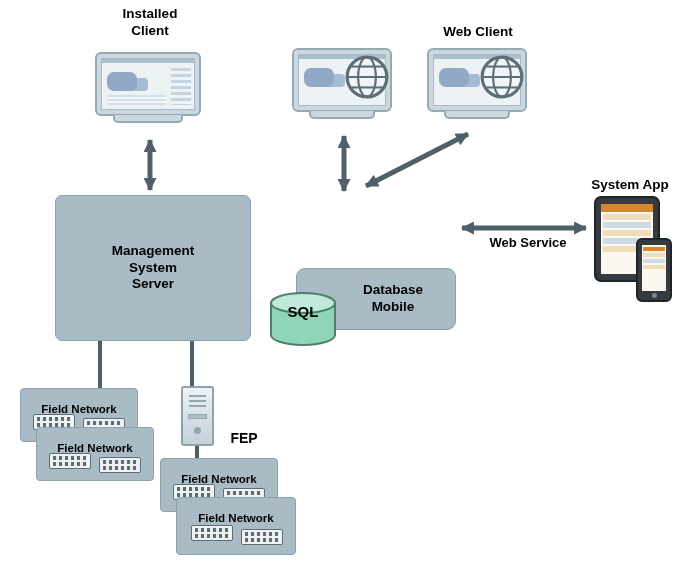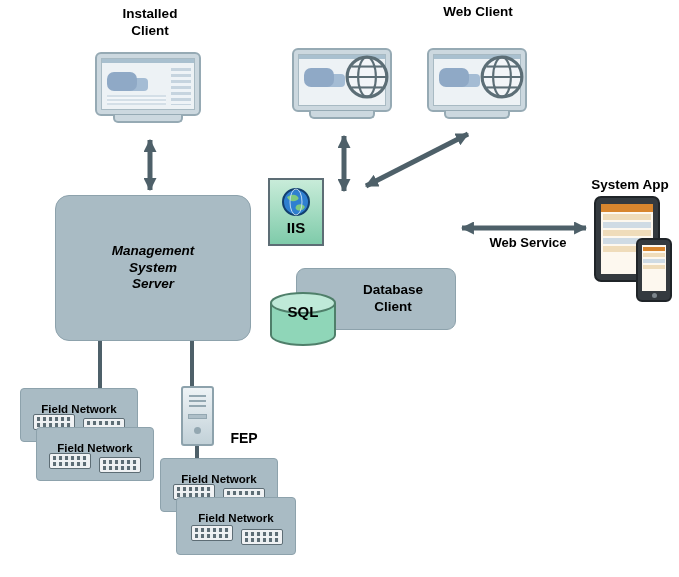--- a/index.html
+++ b/index.html
@@ -9,21 +9,21 @@
     font-family: "Liberation Sans", "DejaVu Sans", sans-serif; overflow: hidden;
   }
   .abs { position: absolute; }
   .lbl { font-weight: bold; color: #000; text-align: center; line-height: 1.25; font-size: 13.5px; }
   .connectors { position: absolute; left: 0; top: 0; pointer-events: none; }
 
   .box {
     position: absolute; background: #a9bbc4; border: 1px solid #8da2ac;
     display: flex; align-items: center; justify-content: center;
   }
-  .big-round { border-radius: 14px; font-style: italic; }
+  .big-round { border-radius: 7px; }
   .mid-round { border-radius: 9px; }
 
   
   .monitor { position: absolute; }
   .mon-frame { height: 64px; background: #ccd8df; border: 2px solid #96aab4; border-radius: 6px; padding: 4px; }
   .mon-screen { position: relative; width: 100%; height: 100%; background: #edf2f5; border: 1px solid #a8bac3; overflow: hidden; }
   .mon-titlebar { height: 4px; background: #a9c0cf; margin-bottom: 1px; }
   .mon-blob { position: absolute; left: 5px; top: 13px; width: 30px; height: 19px; background: #8fa9c6; border-radius: 7px; box-shadow: 14px 3px 0 -3px #a4bcd4; }
   .mon-panel { position: absolute; right: 3px; top: 9px; bottom: 4px; width: 20px; background: repeating-linear-gradient(180deg,#c6d4df 0 3px,#eef3f7 3px 6px); }
   .mon-rows { position: absolute; left: 5px; bottom: 4px; right: 28px; height: 10px; background: repeating-linear-gradient(180deg,#d4dfe7 0 2px,#f2f6f9 2px 4px); }
@@ -79,21 +79,21 @@
     <line x1="150" y1="140" x2="150" y2="190" stroke="#4e6069" stroke-width="5" marker-start="url(#ah)" marker-end="url(#ah)"></line>
     <line x1="344" y1="136" x2="344" y2="191" stroke="#4e6069" stroke-width="5" marker-start="url(#ah)" marker-end="url(#ah)"></line>
     <line x1="468" y1="134" x2="366" y2="186" stroke="#4e6069" stroke-width="5" marker-start="url(#ah)" marker-end="url(#ah)"></line>
     <line x1="462" y1="228" x2="586" y2="228" stroke="#4e6069" stroke-width="5" marker-start="url(#ah)" marker-end="url(#ah)"></line>
     <line x1="100" y1="338" x2="100" y2="394" stroke="#4e6069" stroke-width="4"></line>
     <line x1="192" y1="338" x2="192" y2="390" stroke="#4e6069" stroke-width="4"></line>
     <line x1="197" y1="444" x2="197" y2="462" stroke="#4e6069" stroke-width="4"></line>
   </svg>
 
   <div class="abs lbl" style="left:108px;top:6px;width:84px">Installed Client</div>
-  <div class="abs lbl" style="left:430px;top:4px;width:96px">Web Client</div>
+  <div class="abs lbl" style="left:430px;top:24px;width:96px">Web Client</div>
 
   <div class="monitor" style="left:95px;top:52px;width:106px">
     <div class="mon-frame">
       <div class="mon-screen">
         <div class="mon-titlebar"></div>
         <div class="mon-blob"></div>
         <div class="mon-panel"></div>
         <div class="mon-rows"></div>
       </div>
     </div>
@@ -133,32 +133,23 @@
       <line x1="7" y1="32" x2="37" y2="32" stroke="#5c6e76" stroke-width="2"></line>
     </svg>
   </div>
 
   <div class="box big-round" style="left:55px;top:195px;width:196px;height:146px">
     <div class="lbl" style="width:92px">Management System Server</div>
   </div>
 
 
   <div class="box mid-round" style="left:296px;top:268px;width:160px;height:62px;padding-left:34px">
-    <div class="lbl" style="width:78px">Database Client</div>
-  </div>
-
-  <div class="abs iis" style="left:268px;top:178px">
-    <svg width="30" height="30" viewBox="0 0 30 30">
-      <circle cx="15" cy="15" r="13" fill="#2f7fd0" stroke="#123f6e" stroke-width="2"></circle>
-      <path d="M6 10 Q12 6 16 9 Q20 12 14 14 Q8 15 6 10 Z" fill="#7fc97f"></path>
-      <path d="M16 18 Q22 16 24 20 Q21 25 16 23 Q13 21 16 18 Z" fill="#7fc97f"></path>
-      <ellipse cx="15" cy="15" rx="6" ry="13" fill="none" stroke="#bcd9f2" stroke-width="1"></ellipse>
-    </svg>
-    <div class="lbl" style="font-size:15px">IIS</div>
-  </div>
+    <div class="lbl" style="width:78px">Database Mobile</div>
+  </div>
+
 
   <div class="abs sql-wrap" style="left:267px;top:291px">
     <svg width="72" height="58" viewBox="0 0 72 58">
       <path d="M4 12 L4 44 A32 10 0 0 0 68 44 L68 12" fill="#8fd6b8" stroke="#4f7f6a" stroke-width="2"></path>
       <ellipse cx="36" cy="12" rx="32" ry="10" fill="#bfe9d8" stroke="#4f7f6a" stroke-width="2"></ellipse>
     </svg>
     <div class="lbl sql-lbl">SQL</div>
   </div>
 
   <div class="abs lbl" style="left:481px;top:235px;width:94px;font-size:13px">Web Service</div>

